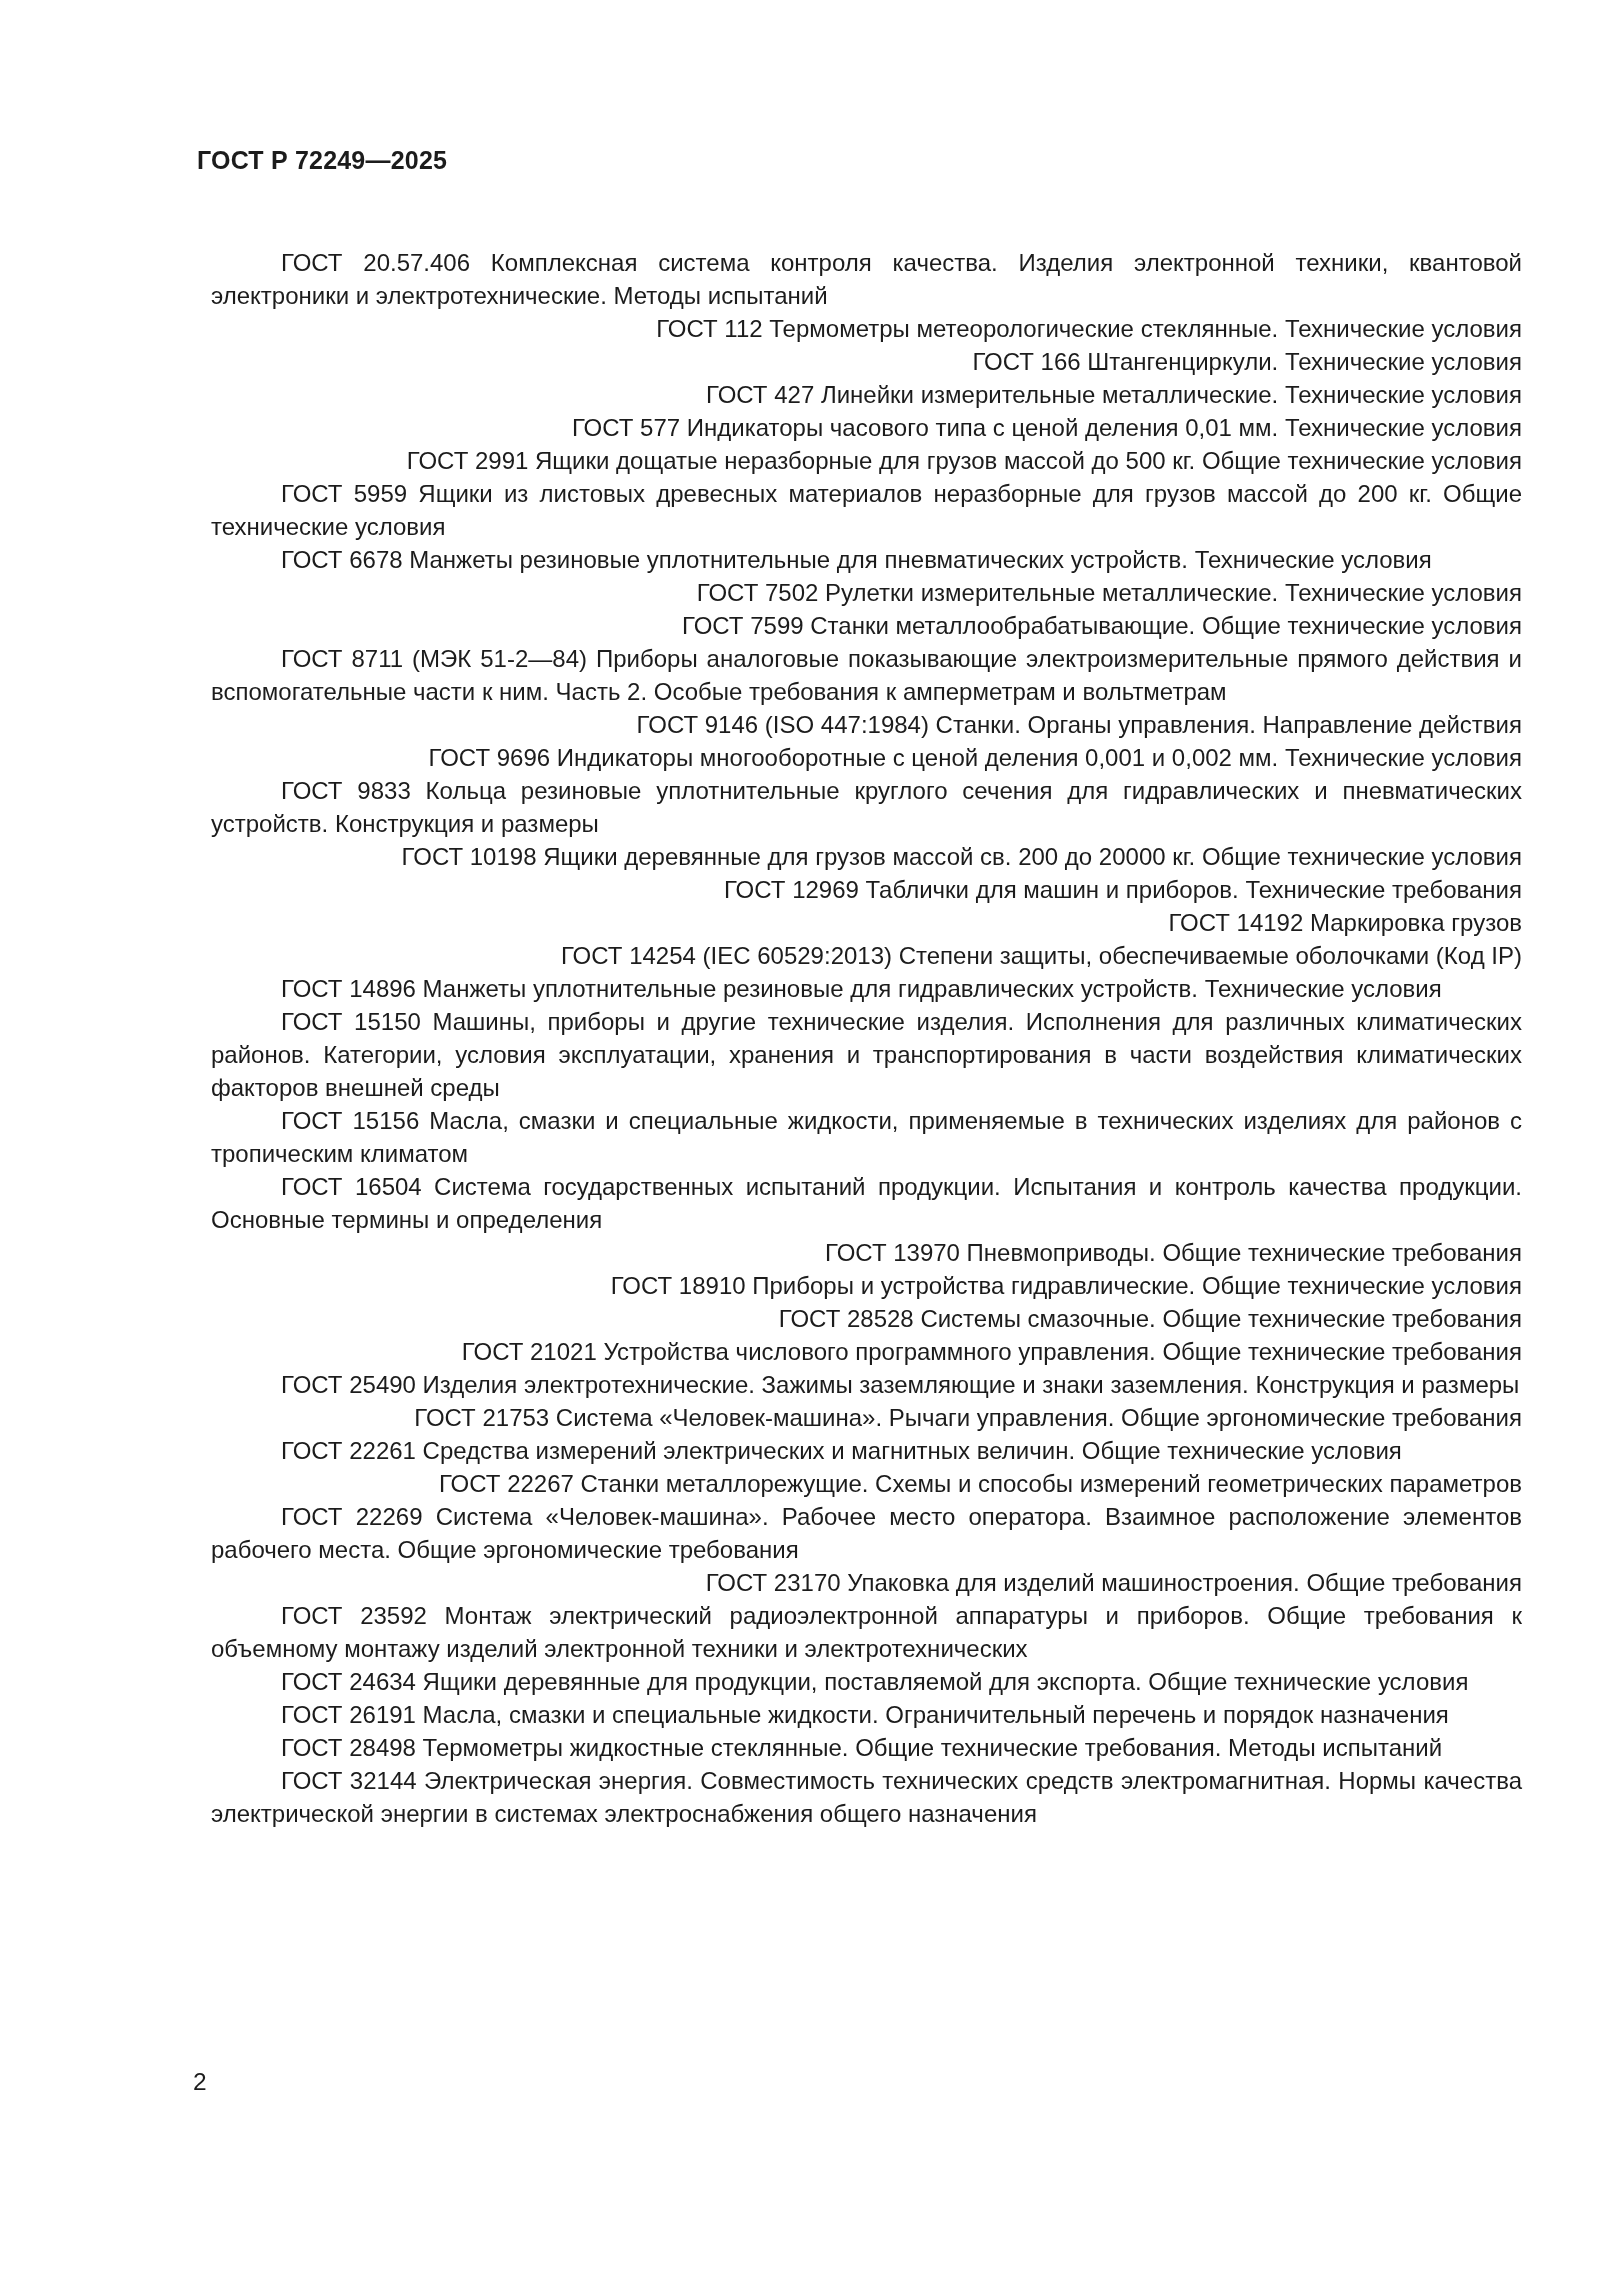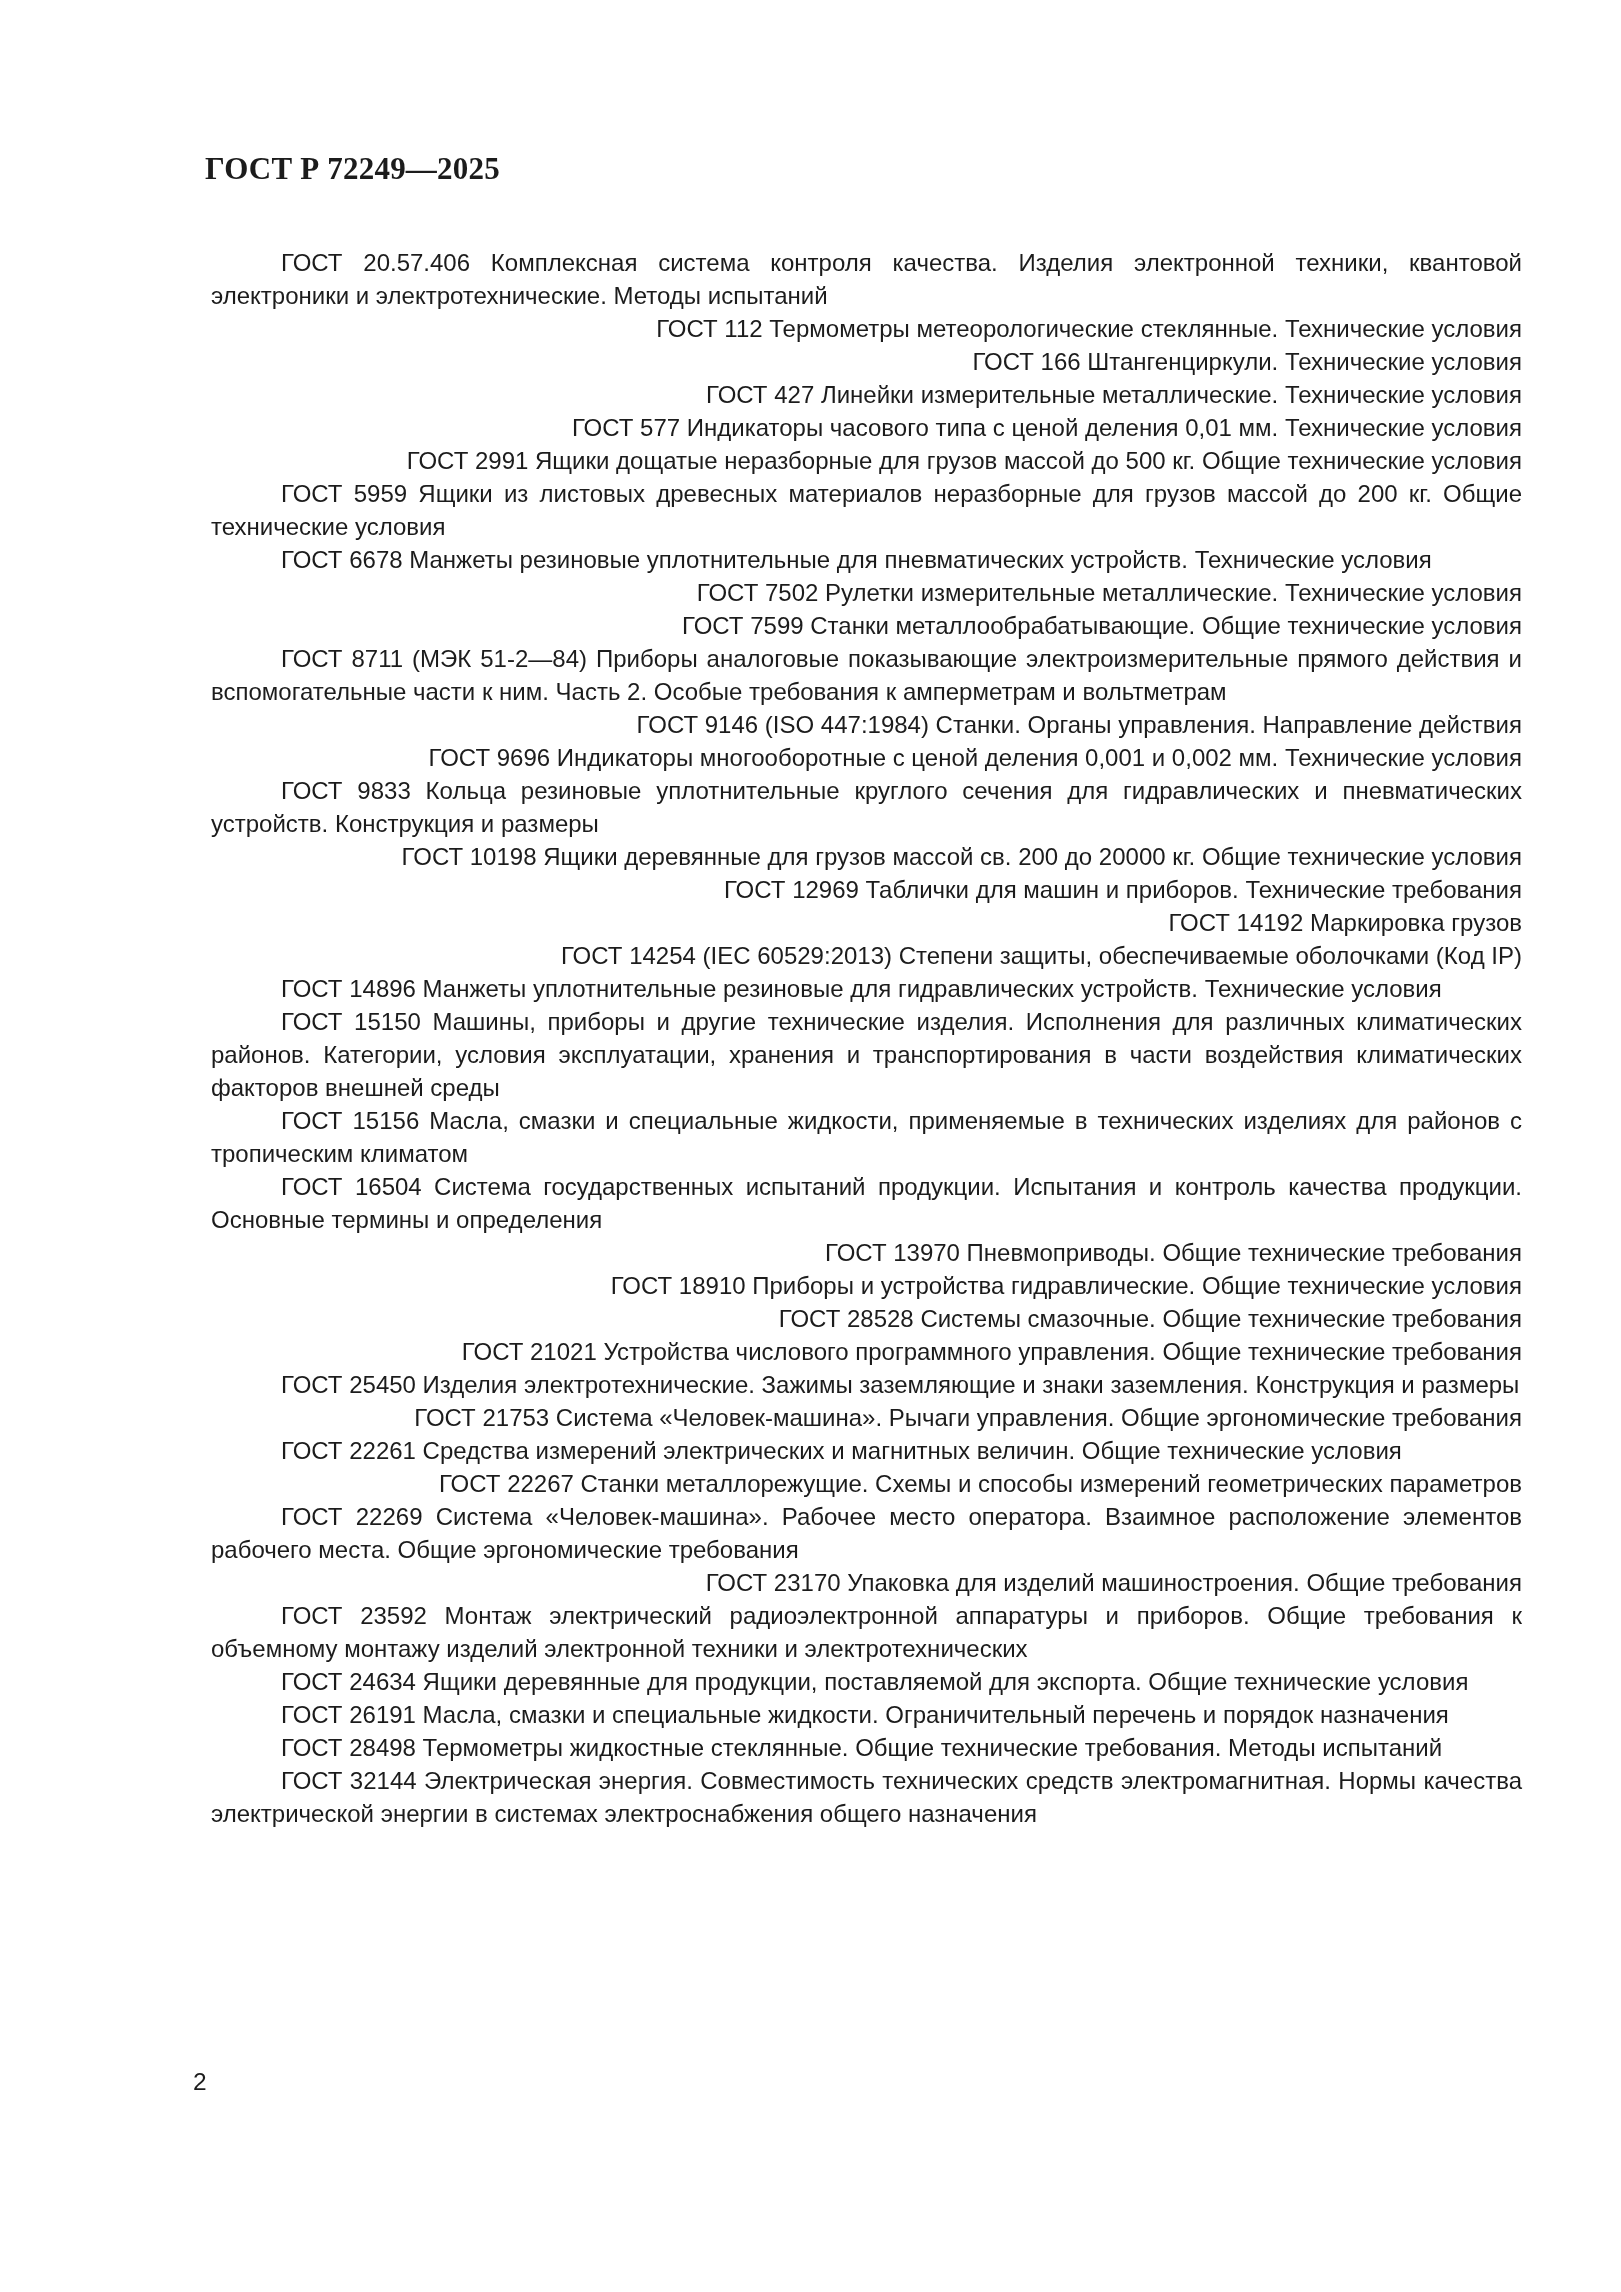--- a/index.html
+++ b/index.html
@@ -12,26 +12,25 @@
       height: 2293px;
       position: relative;
       overflow: hidden;
       color: #1c1c1c;
       font-family: "Liberation Sans", sans-serif;
     }
     .doc-header {
       position: absolute;
       left: 193px;
       top: 140px;
-      font-size: 31px;
+      font-size: 25px;
       font-weight: bold;
       line-height: 33px;
       letter-spacing: 0.2px;
-      margin: 12px;
-      font-family: Liberation Serif, serif;
+      margin: 4px;
     }
     .ref-list {
       position: absolute;
       left: 193px;
       top: 228px;
       width: 1311px;
       margin: 18px;
       padding: 0;
       list-style: none;
       font-size: 24px;
@@ -79,21 +78,21 @@
   <li class="ref-item natural">ГОСТ 14192 Маркировка грузов</li>
   <li class="ref-item natural">ГОСТ 14254 (IEC 60529:2013) Степени защиты, обеспечиваемые оболочками (Код IP)</li>
   <li class="ref-item">ГОСТ 14896 Манжеты уплотнительные резиновые для гидравлических устройств. Технические условия</li>
   <li class="ref-item">ГОСТ 15150 Машины, приборы и другие технические изделия. Исполнения для различных клима­тических районов. Категории, условия эксплуатации, хранения и транспортирования в части воздей­ствия климатических факторов внешней среды</li>
   <li class="ref-item">ГОСТ 15156 Масла, смазки и специальные жидкости, применяемые в технических изделиях для районов с тропическим климатом</li>
   <li class="ref-item">ГОСТ 16504 Система государственных испытаний продукции. Испытания и контроль качества про­дукции. Основные термины и определения</li>
   <li class="ref-item natural">ГОСТ 13970 Пневмоприводы. Общие технические требования</li>
   <li class="ref-item natural">ГОСТ 18910 Приборы и устройства гидравлические. Общие технические условия</li>
   <li class="ref-item natural">ГОСТ 28528 Системы смазочные. Общие технические требования</li>
   <li class="ref-item natural">ГОСТ 21021 Устройства числового программного управления. Общие технические требования</li>
-  <li class="ref-item">ГОСТ 25450 Изделия электротехнические. Зажимы заземляющие и знаки заземления. Конструк­ция и размеры</li>
+  <li class="ref-item">ГОСТ 25490 Изделия электротехнические. Зажимы заземляющие и знаки заземления. Конструк­ция и размеры</li>
   <li class="ref-item natural">ГОСТ 21753 Система «Человек-машина». Рычаги управления. Общие эргономические требования</li>
   <li class="ref-item">ГОСТ 22261 Средства измерений электрических и магнитных величин. Общие технические условия</li>
   <li class="ref-item natural">ГОСТ 22267 Станки металлорежущие. Схемы и способы измерений геометрических параметров</li>
   <li class="ref-item">ГОСТ 22269 Система «Человек-машина». Рабочее место оператора. Взаимное расположение элементов рабочего места. Общие эргономические требования</li>
   <li class="ref-item natural">ГОСТ 23170 Упаковка для изделий машиностроения. Общие требования</li>
   <li class="ref-item">ГОСТ 23592 Монтаж электрический радиоэлектронной аппаратуры и приборов. Общие требова­ния к объемному монтажу изделий электронной техники и электротехнических</li>
   <li class="ref-item">ГОСТ 24634 Ящики деревянные для продукции, поставляемой для экспорта. Общие технические условия</li>
   <li class="ref-item">ГОСТ 26191 Масла, смазки и специальные жидкости. Ограничительный перечень и порядок на­значения</li>
   <li class="ref-item">ГОСТ 28498 Термометры жидкостные стеклянные. Общие технические требования. Методы ис­пытаний</li>
   <li class="ref-item">ГОСТ 32144 Электрическая энергия. Совместимость технических средств электромагнитная. Нор­мы качества электрической энергии в системах электроснабжения общего назначения</li>

